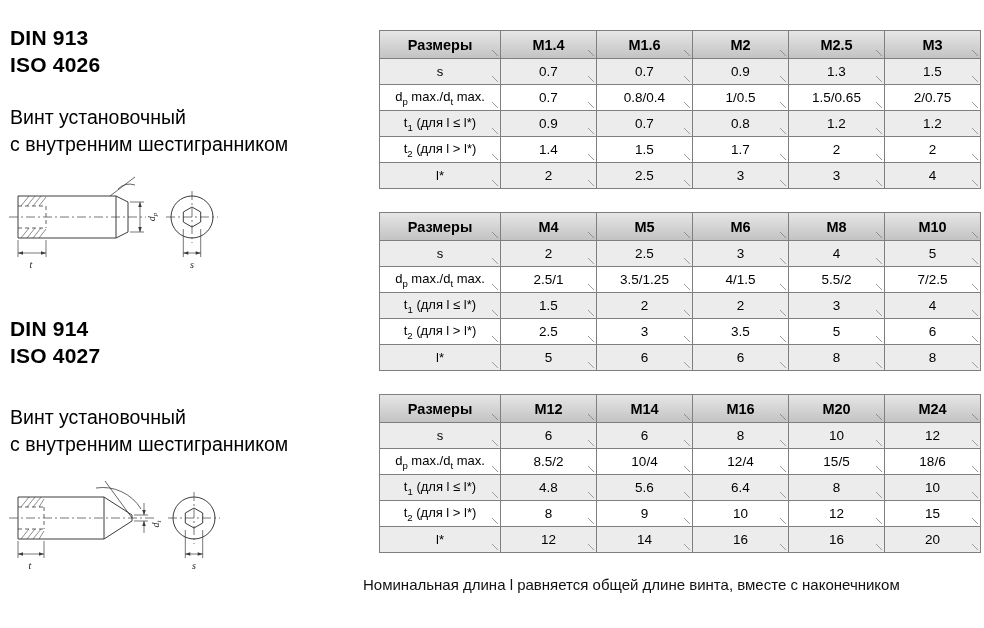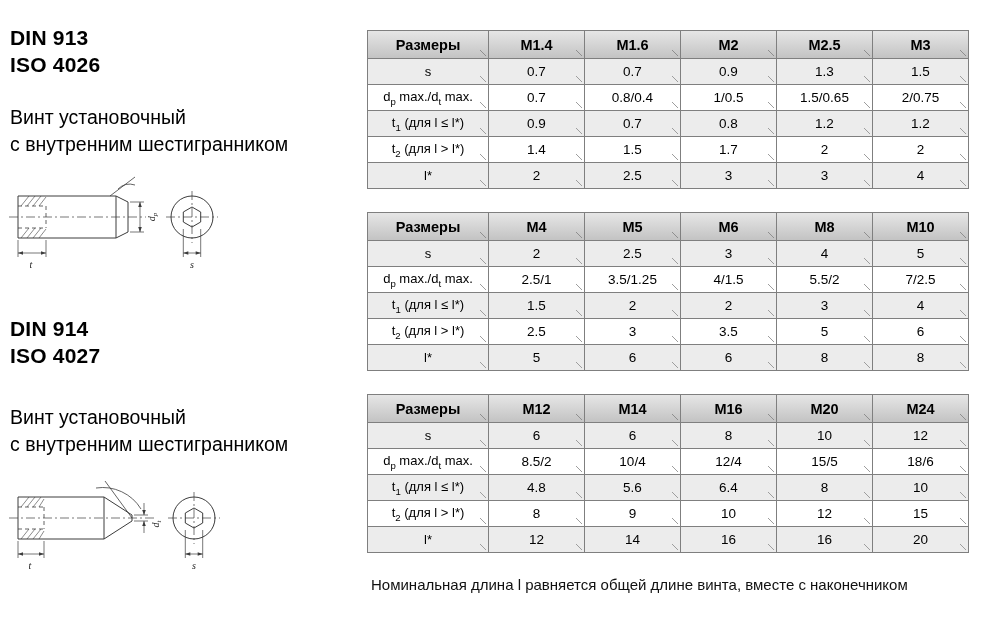--- a/index.html
+++ b/index.html
@@ -12,21 +12,21 @@
 
   
   .std-title { font-size:21px; font-weight:bold; line-height:27px; letter-spacing:.2px; }
   .desc      { font-size:19.5px; line-height:27px; }
   .drawing   { position:absolute; }
 
   
   .tables-area { position:absolute; left:363px; top:30px; width:606px; }
   table.dim-table {
     border-collapse:collapse; width:602px; table-layout:fixed;
-    font-size:13.5px; margin:0 0 23px 4px; border:1.5px solid #6e6e6e;
+    font-size:13.5px; margin:0 0 23px 16px; border:1.5px solid #6e6e6e;
   }
   table.dim-table th, table.dim-table td {
     border:1px solid #7f7f7f; text-align:center; vertical-align:middle;
     padding:0 2px; height:25px; overflow:hidden; white-space:nowrap;
     background-image:linear-gradient(45deg, transparent 42%, #9d9d9d 42%, #9d9d9d 58%, transparent 58%);
     background-size:6px 6px; background-repeat:no-repeat;
     background-position:right 2px bottom 2px;
   }
   table.dim-table thead th {
     height:27px; font-size:14.5px; font-weight:bold;
@@ -37,21 +37,21 @@
     background-size:6px 6px, 100% 100%;
     background-position:right 2px bottom 2px, 0 0;
     background-repeat:no-repeat;
   }
   table.dim-table tr.shaded td { background-color:#ececec; }
   table.dim-table td.row-label { font-size:13px; }
   sub { font-size:74%; }
 
   .footnotes { width:606px; }
   .footnote { color:#111; }
-  .footnote-normal { font-size:15px; margin:10px 0 0 8px; }
+  .footnote-normal { font-size:15px; margin:10px 0 0 0; }
   .footnote-small  { font-size:14px; margin:13px 0 0 0; }
 
   svg text { font-family:"Liberation Serif", serif; }
 </style>
 </head>
 <body>
 
 <div class="abs" style="left:10px; top:5px;">
   <div class="std-title">DIN 913</div>
   <div class="std-title">ISO 4026</div>

